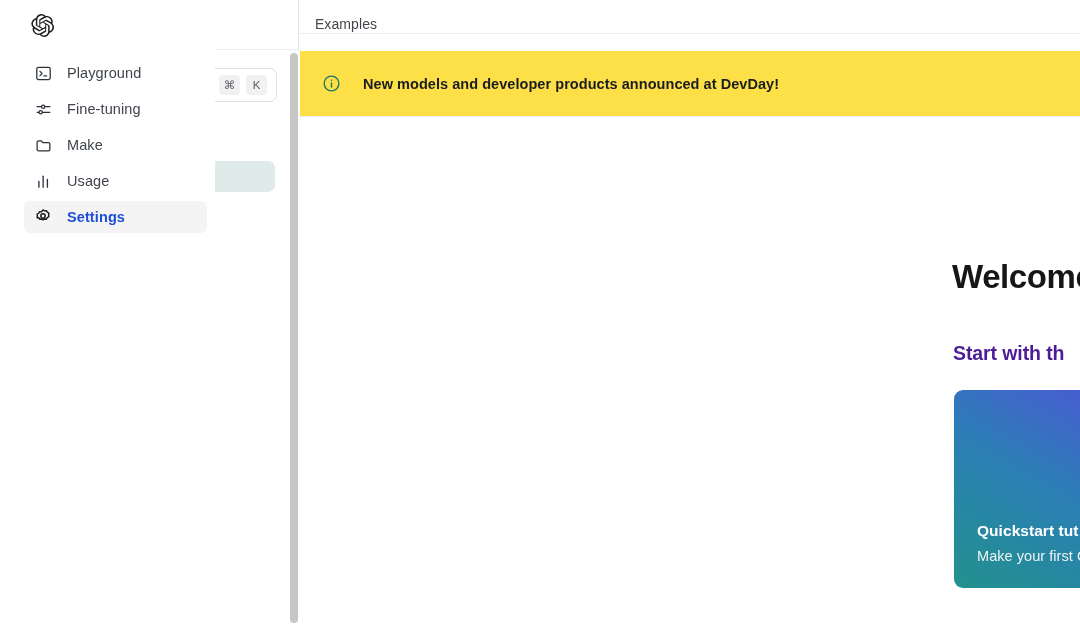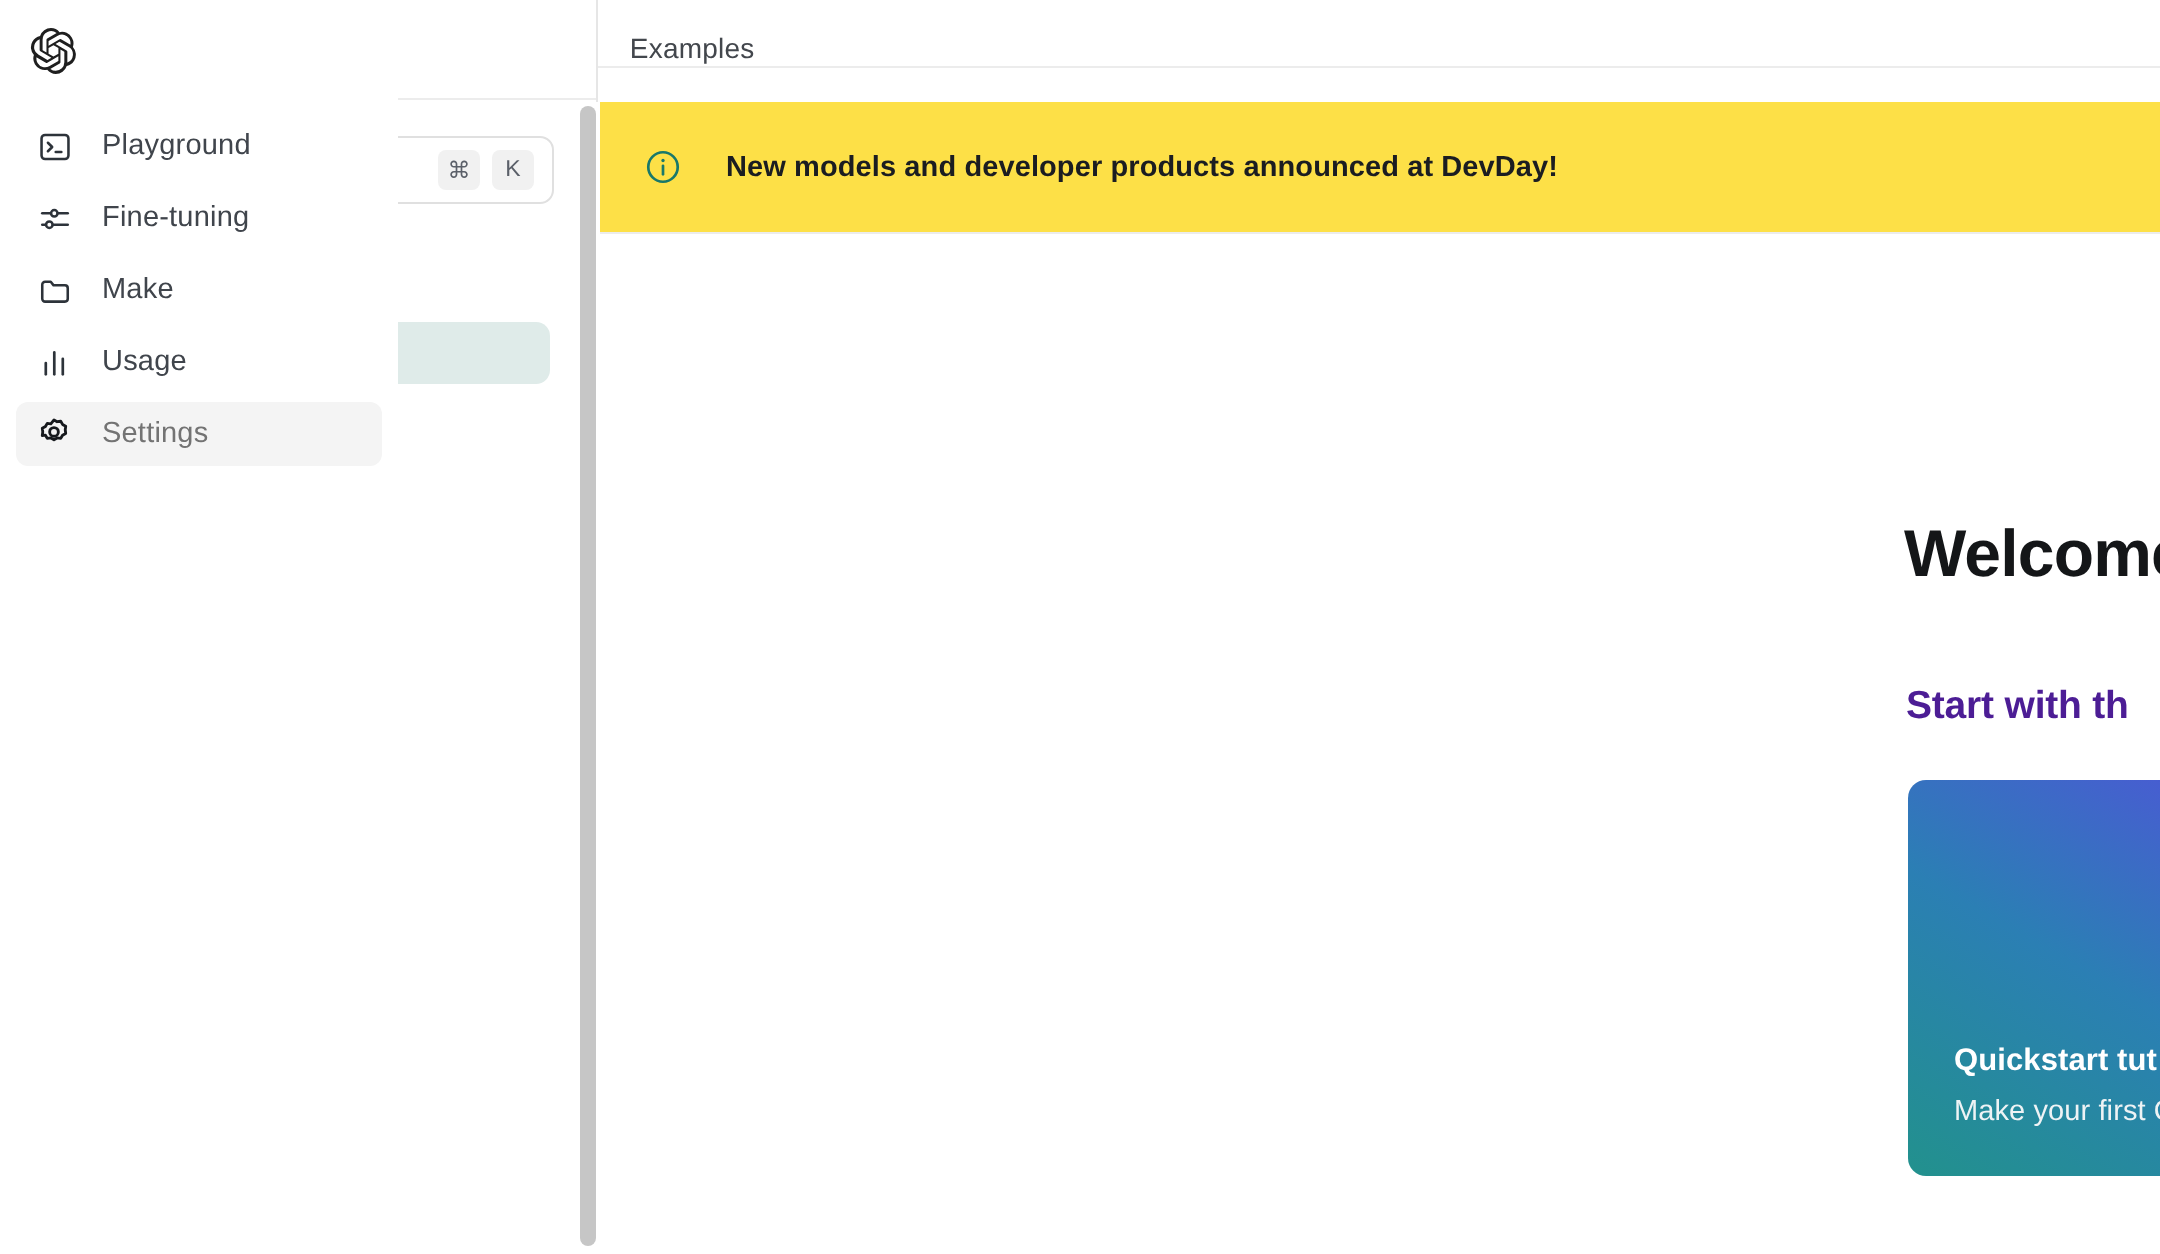--- a/index.html
+++ b/index.html
@@ -15,21 +15,21 @@
   #app {
     position: relative;
     width: 1080px;
     height: 627px;
     background: #ffffff;
   }
 
   
   .sidebar {
     position: absolute;
-    left: 0; top: 0;
+    left: 16px; top: 0;
     width: 199px;
     height: 627px;
     background: #ffffff;
     z-index: 30;
   }
   .brand {
     position: absolute;
     left: 13px; top: 12px;
     width: 26px; height: 26px;
     display: flex; align-items: center; justify-content: center;
@@ -60,21 +60,21 @@
   }
   .nav-item .lbl {
     margin-left: 14px;
     font-size: 14.5px;
     line-height: 1;
     color: #40454c;
     letter-spacing: 0.1px;
     white-space: nowrap;
   }
   .nav-item.active { background: #f4f4f4; }
-  .nav-item.active .lbl { color: #737373; font-weight: 400; }
+  .nav-item.active .lbl { color: #1d4ed8; font-weight: 700; }
   .nav-item.active .ico { color: #16191d; }
 
   
   .redbox {
     position: absolute;
     left: -8px;
     top: -9px;
     width: 178px;
     height: 37px;
     border: 3px solid #d93f0b;

